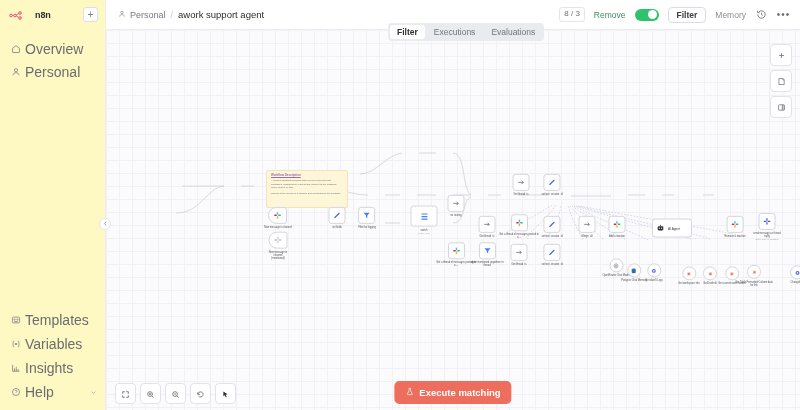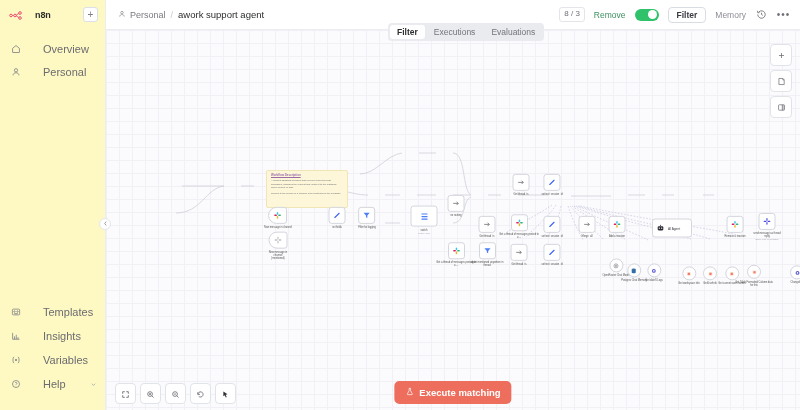--- a/index.html
+++ b/index.html
@@ -63,46 +63,46 @@
     color: #7d7d87;
     font-size: 10px;
     line-height: 1;
     background: #fff;
     box-sizing: border-box;
   }
   .sb-section { padding: 8px 0 0 0; }
   .sb-item {
     display: flex;
     align-items: center;
-    gap: 22px;
+    gap: 4px;
     height: 23px;
     padding: 0 8px 0 10px;
     box-sizing: border-box;
     color: #6b6b71;
-    font-size: 11px;
+    font-size: 14px;
     position: relative;
   }
   .sb-item .ico {
     width: 11px;
     height: 11px;
     display: flex;
     align-items: center;
     justify-content: center;
     flex: 0 0 11px;
     color: #7f7f87;
   }
   .sb-item .lbl { white-space: nowrap; }
   .sb-item .chev {
     margin-left: auto;
     color: #a8a8b0;
     display: flex;
     align-items: center;
   }
   .sb-spacer { flex: 1 1 auto; }
-  .sb-bottom { padding-bottom: 14px; }
+  .sb-bottom { padding-bottom: 6px; }
   .sb-bottom .sb-item { height: 24px; }
   .notif-dot {
     position: absolute;
     width: 3px;
     height: 3px;
     border-radius: 50%;
     background: #ff6d5a;
     left: 17px;
     top: 5px;
   }
@@ -468,38 +468,38 @@
             <circle cx="5.6" cy="7.3" r="1.1"></circle>
               <circle cx="10.4" cy="7.3" r="1.1"></circle>
             <path d="M5 10.6 h6"></path>
           </svg>
         </span>
         <span class="lbl">Templates</span>
       </div>
 
       <div class="sb-item">
         <span class="ico">
+          <svg width="10" height="10" viewBox="0 0 16 16" fill="none" stroke="currentColor" stroke-width="1.25">
+            <path d="M4.6 3 C2.6 5.4 2.6 10.6 4.6 13"></path>
+            <path d="M11.4 3 C13.4 5.4 13.4 10.6 11.4 13"></path>
+            <path d="M6.4 6.4 L9.6 9.6 M9.6 6.4 L6.4 9.6"></path>
+          </svg>
+        </span>
+        <span class="lbl">Variables</span>
+      </div>
+
+      <div class="sb-item">
+        <span class="ico">
           <svg width="10" height="10" viewBox="0 0 16 16" fill="none" stroke="currentColor" stroke-width="1.3">
             <path d="M2.6 13.2 V3"></path>
               <path d="M2.6 13.2 H13.6"></path>
             <path d="M5.6 13 V8.6 M8.4 13 V6 M11.2 13 V9.8"></path>
           </svg>
         </span>
         <span class="lbl">Insights</span>
-      </div>
-
-      <div class="sb-item">
-        <span class="ico">
-          <svg width="10" height="10" viewBox="0 0 16 16" fill="none" stroke="currentColor" stroke-width="1.25">
-            <path d="M4.6 3 C2.6 5.4 2.6 10.6 4.6 13"></path>
-            <path d="M11.4 3 C13.4 5.4 13.4 10.6 11.4 13"></path>
-            <path d="M6.4 6.4 L9.6 9.6 M9.6 6.4 L6.4 9.6"></path>
-          </svg>
-        </span>
-        <span class="lbl">Variables</span>
       </div>
 
       <div class="sb-item">
         <span class="ico">
           <svg width="10" height="10" viewBox="0 0 16 16" fill="none" stroke="currentColor" stroke-width="1.25">
             <circle cx="8" cy="8" r="5.6"></circle>
             <path d="M6.6 6.4 a1.5 1.5 0 0 1 2.9 0.5 c0 1-1.5 1.2-1.5 2.2"></path>
             <circle cx="8" cy="11.2" r="0.55" fill="currentColor" stroke="none"></circle>
           </svg>
         </span>

